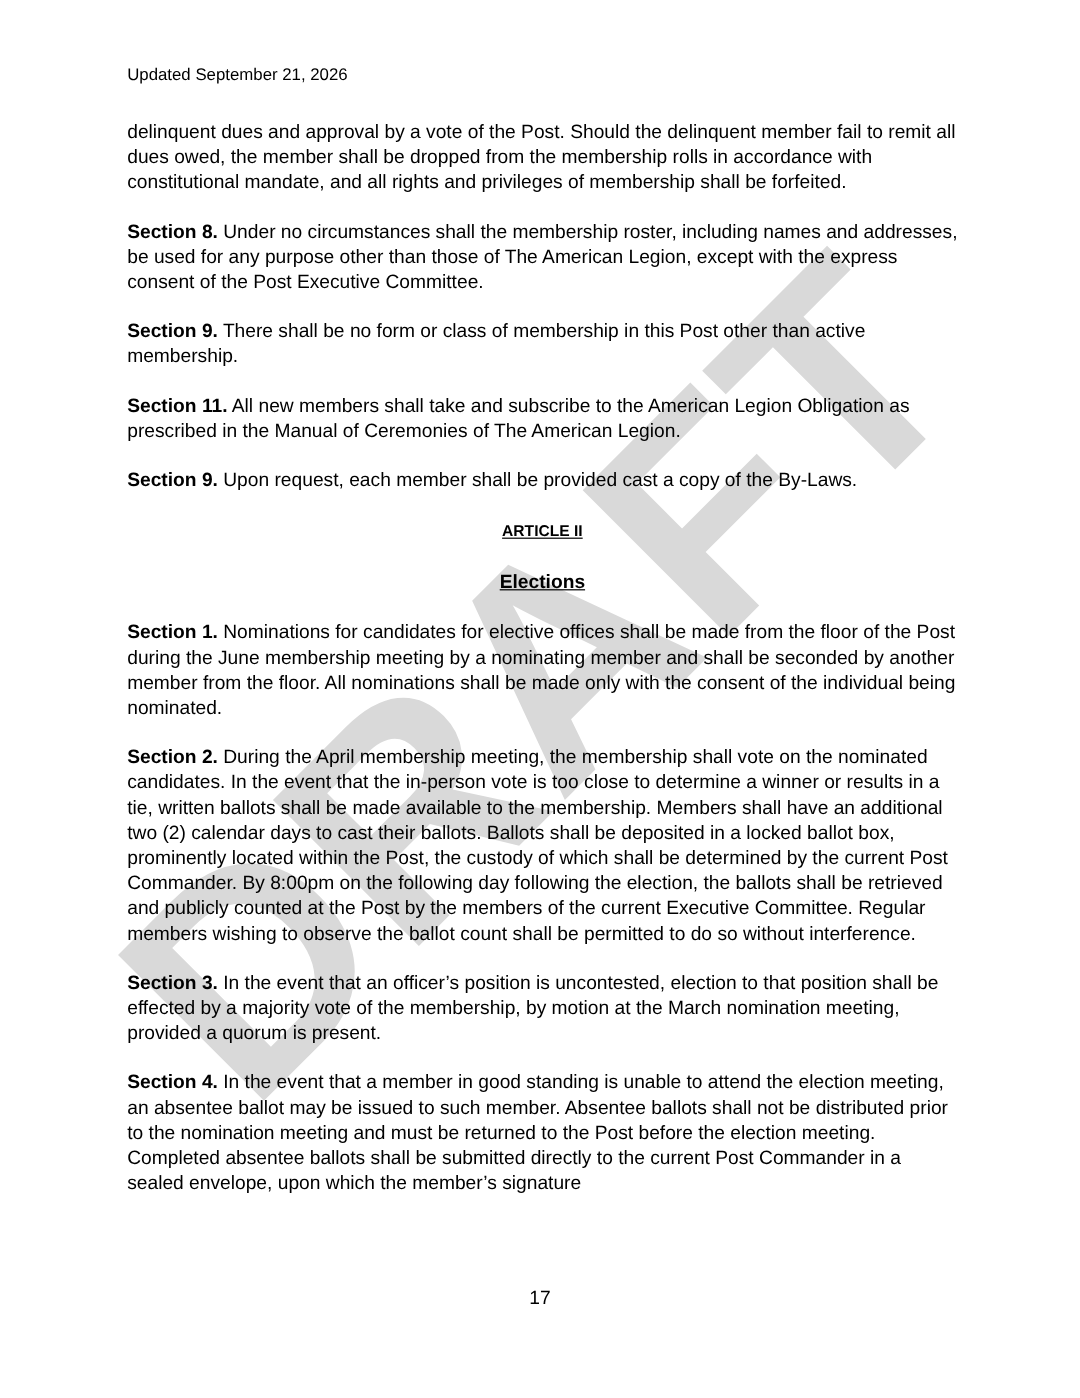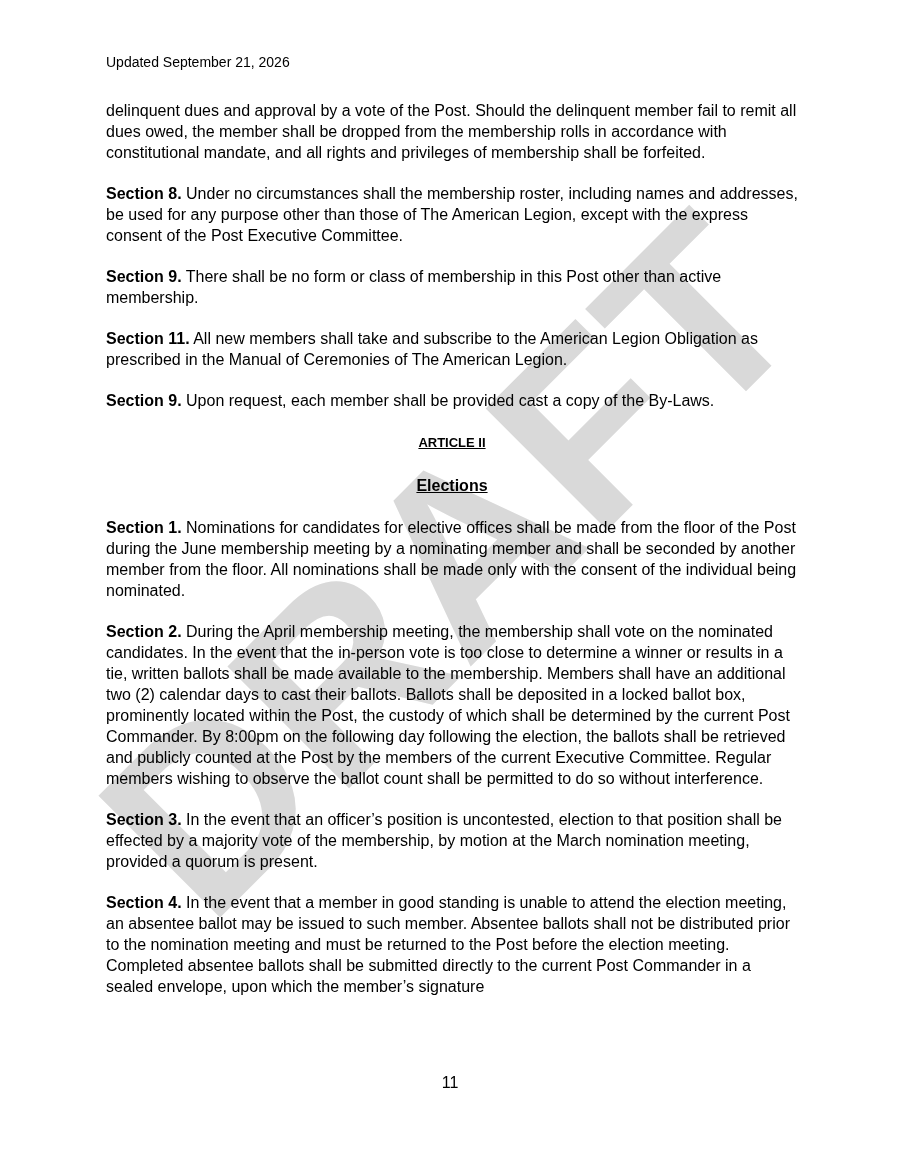--- a/index.html
+++ b/index.html
@@ -110,15 +110,15 @@
     <p><span class="sec-label">Section 1.</span> <span>Nominations for candidates for elective offices shall be made from the floor of the Post during the June membership meeting by a nominating member and shall be seconded by another member from the floor. All nominations shall be made only with the consent of the individual being nominated.</span></p>
 
     <p><span class="sec-label">Section 2.</span> <span>During the April membership meeting, the membership shall vote on the nominated candidates. In the event that the in-person vote is too close to determine a winner or results in a tie, written ballots shall be made available to the membership. Members shall have an additional two (2) calendar days to cast their ballots. Ballots shall be deposited in a locked ballot box, prominently located within the Post, the custody of which shall be determined by the current Post Commander. By 8:00pm on the following day following the election, the ballots shall be retrieved and publicly counted at the Post by the members of the current Executive Committee. Regular members wishing to observe the ballot count shall be permitted to do so without interference.</span></p>
 
     <p><span class="sec-label">Section 3.</span> <span>In the event that an officer’s position is uncontested, election to that position shall be effected by a majority vote of the membership, by motion at the March nomination meeting, provided a quorum is present.</span></p>
 
     <p><span class="sec-label">Section 4.</span> <span>In the event that a member in good standing is unable to attend the election meeting, an absentee ballot may be issued to such member. Absentee ballots shall not be distributed prior to the nomination meeting and must be returned to the Post before the election meeting. Completed absentee ballots shall be submitted directly to the current Post Commander in a sealed envelope, upon which the member’s signature</span></p>
 
   </div>
 
-  <div class="page-number">11</div>
+  <div class="page-number">17</div>
 
 </div>
 
 </body></html>

